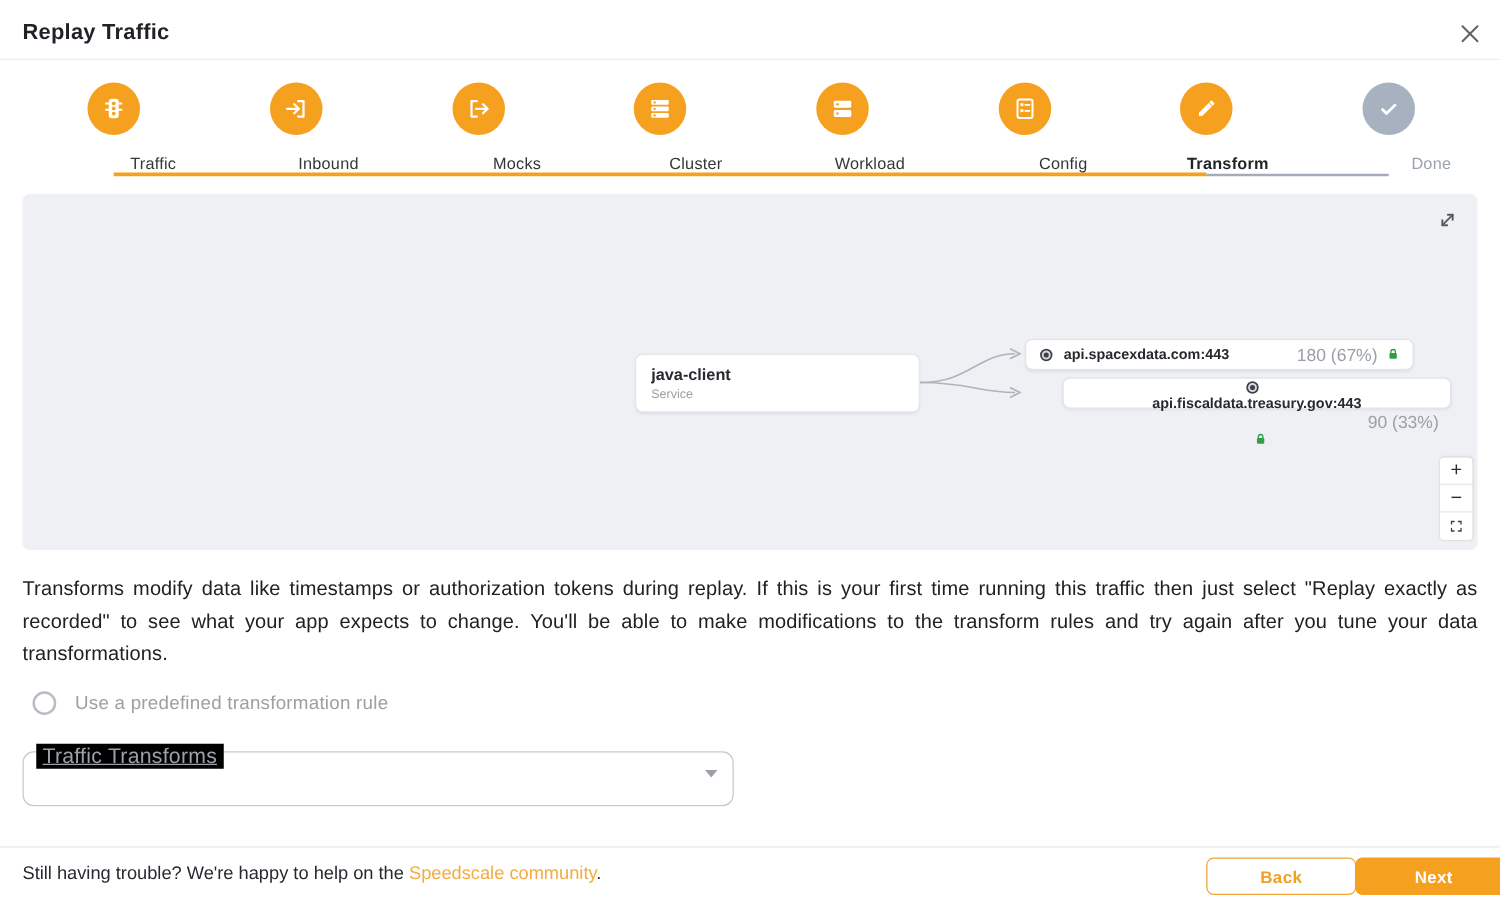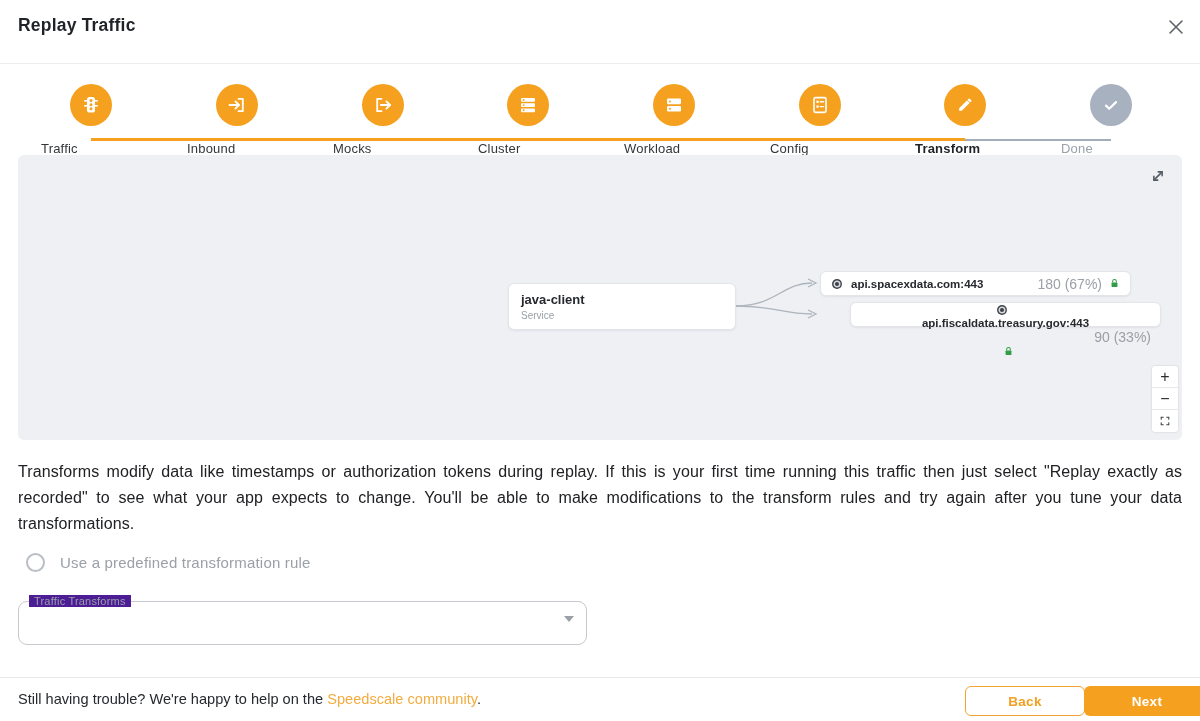--- a/index.html
+++ b/index.html
@@ -1,32 +1,32 @@
 <!DOCTYPE html>
 <html><head>
 <meta charset="utf-8">
 <style>
   * { margin:0; padding:0; box-sizing:border-box; }
   html,body { width:1200px; height:721px; overflow:hidden; background:#fff;
               font-family:"Liberation Sans", sans-serif; }
   .app { position:relative; width:1200px; height:721px; background:#fff; }
 
   
-  .hdr { position:absolute; left:0; top:0; width:1200px; height:64px;
+  .hdr { position:absolute; left:0; top:0; width:1200px; height:48px;
          border-bottom:1px solid #ededee; background:#fff;padding-left:7px; }
   .hdr-title { position:absolute; left:18px; top:15px; font-size:17.5px; font-weight:700;
                color:#1f2328; letter-spacing:.2px; }
   .hdr-close { position:absolute; right:12px; top:15px; width:24px; height:24px;
                cursor:pointer; }
 
   
   .stepper { position:absolute; left:0; top:53px; width:1200px; height:102px; }
   .track-orange { position:absolute; left:91px; top:85px; width:874px; height:3px; background:#F5A11F; }
   .track-gray   { position:absolute; left:965px; top:86px; width:146px; height:2px; background:#A3ACB8; }
-  .step { position:absolute; top:31px; width:100px; text-align:left; }
+  .step { position:absolute; top:13px; width:100px; text-align:right; }
   .step-circle { width:42px; height:42px; border-radius:50%; background:#F5A11F;
                  margin:0 auto; display:flex; align-items:center; justify-content:center; }
   .step.pending .step-circle { background:#A7B1C0; }
   .step-label { margin-top:15px; font-size:13px; color:#33363a; letter-spacing:.2px; }
   .step.active .step-label { font-weight:700; color:#1f2328; }
   .step.pending .step-label { color:#9aa2ac; }
 
   
   .panel { position:absolute; left:18px; top:155px; width:1164px; height:285px;
            background:#EEF0F4; border-radius:6px; }
@@ -67,22 +67,22 @@
            position:relative; flex:0 0 auto; }
   .opt.sel .radio { border-color:#F5A11F; }
   .opt.sel .radio::after { content:""; position:absolute; left:3px; top:3px; width:9px;
            height:9px; border-radius:50%; background:#F5A11F; }
   .opt-label { margin-left:15px; font-size:15px; color:#212121; letter-spacing:.2px; }
   .opt2 .opt-label { color:#9aa0a6; }
 
   
   .sel-wrap { position:absolute; left:18px; top:601px; width:569px; height:44px;
               border:1px solid #c6c9ce; border-radius:9px; background:#fff; cursor:pointer; }
-  .sel-label { position:absolute; left:10px; top:-7px; background:#4c1d95; padding:0 5px;
-               font-size:11px; color:#9aa0a6; letter-spacing:.2px; }
+  .sel-label { position:absolute; left:10px; top:-7px; background:#000000; padding:0 5px;
+               font-size:17px; color:#9aa0a6; letter-spacing:.2px;text-decoration:underline; }
   .sel-arrow { position:absolute; right:12px; top:14px; width:0; height:0;
                border-left:5px solid transparent; border-right:5px solid transparent;
                border-top:6px solid #9aa0a6; }
 
   
   .ftr { position:absolute; left:0; top:677px; width:1200px; height:44px;
          border-top:1px solid #e7e8ea; background:#fff; }
   .ftr-text { position:absolute; left:18px; top:13px; font-size:14.6px; color:#26292e; }
   .ftr-link { color:#F2AC3F; cursor:pointer; }
   .btn { position:absolute; top:8px; height:30px; border-radius:6px; font-size:13.5px;

